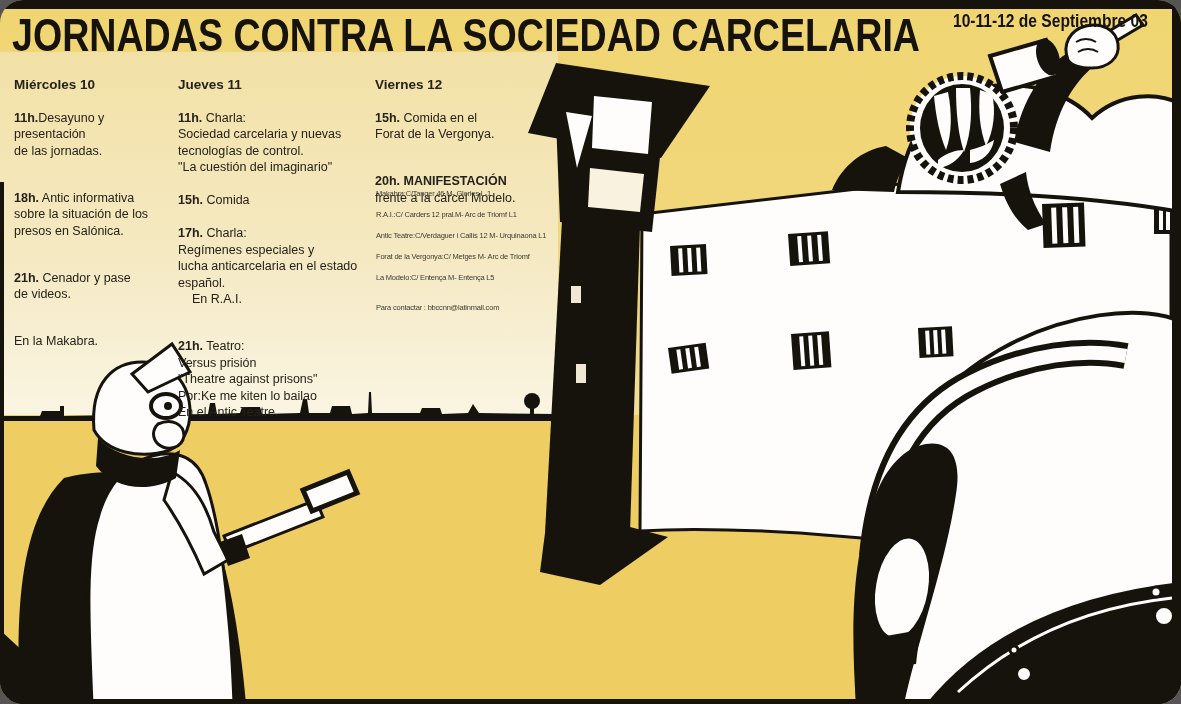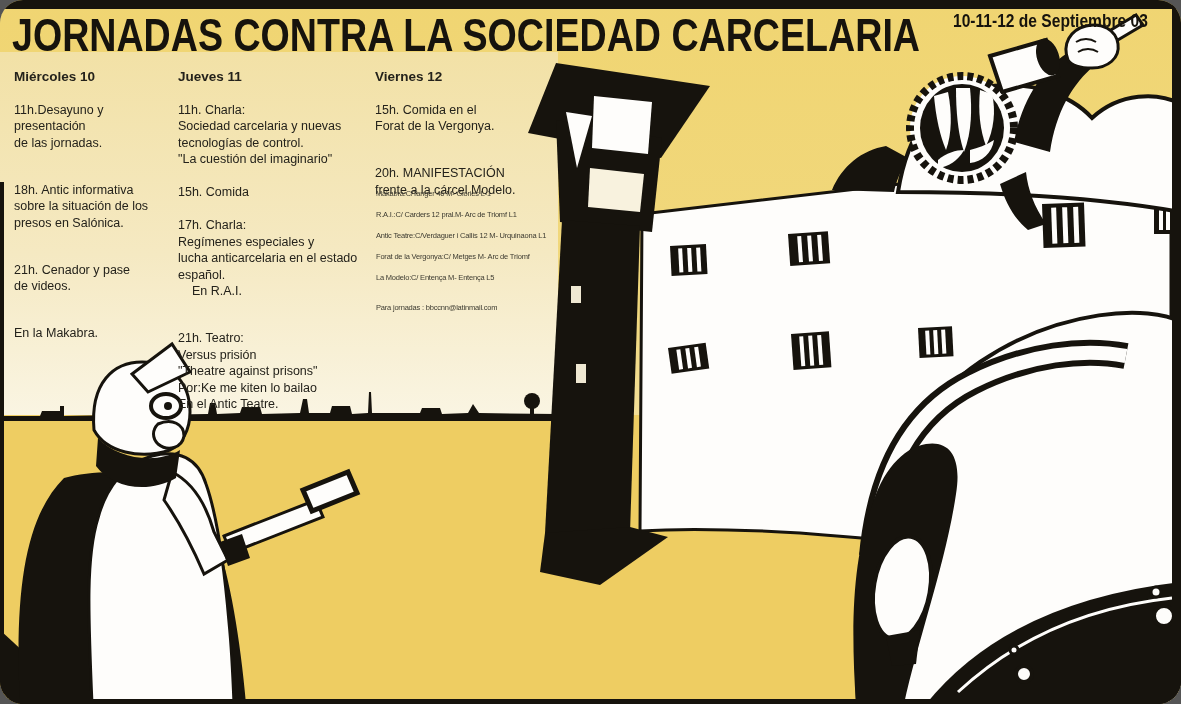--- a/index.html
+++ b/index.html
@@ -30,25 +30,25 @@
   .datestamp{
     position:absolute;left:953px;top:10px;white-space:nowrap;
     font-size:19px;font-weight:800;transform:scaleX(0.82);transform-origin:left top;
   }
   .slogan{position:absolute;left:180px;top:580px;width:750px;text-align:center;}
   .slogan .line{
     font-size:34px;font-weight:800;line-height:1.45;white-space:nowrap;
     transform:scaleX(0.82);transform-origin:center top;
   }
   
-  .col{position:absolute;top:52px;font-size:12.5px;line-height:16.5px;color:#24221b;white-space:pre-line;}
+  .col{position:absolute;top:60px;font-size:12.5px;line-height:16.5px;color:#24221b;white-space:pre-line;}
   .col .head{font-weight:700;font-size:13.5px;}
   .col p{margin:0;}
   .col p.gap{margin-top:14px;}
-  .col b{font-weight:400;}
+  .col b{font-weight:700;}
   .col1{left:14px;width:152px;}
   .col2{left:178px;width:200px;}
   .col3{left:375px;width:196px;}
   .venues{
     position:absolute;left:376px;top:178px;width:205px;
     font-size:7.5px;line-height:10.5px;letter-spacing:-0.2px;color:#3c3a30;white-space:pre-line;
   }
   .venues .contact{margin-top:9px;}
 </style>
 </head>
@@ -220,21 +220,21 @@
     <p class="blk gap"><b>20h. MANIFESTACIÓN</b><span>
 frente a la cárcel Modelo.</span></p>
   </div>
 
   <div class="venues">
     <div>Makabra:C/Tanger 46 M- Glories L-1</div>
     <div>R.A.I.:C/ Carders 12 pral.M- Arc de Triomf L1</div>
     <div>Antic Teatre:C/Verdaguer i Callís 12 M- Urquinaona L1</div>
     <div>Forat de la Vergonya:C/ Metges M- Arc de Triomf</div>
     <div>La Modelo:C/ Entença M- Entença L5</div>
-    <div class="contact">Para jornadas : bbccnn@latinmail.com</div>
+    <div class="contact">Para contactar : bbccnn@latinmail.com</div>
   </div>
 
 
   <div class="bar top"></div>
   <div class="bar right"></div>
   <div class="bar left"></div>
   <div class="bar bottom"></div>
 
 </div>
 

